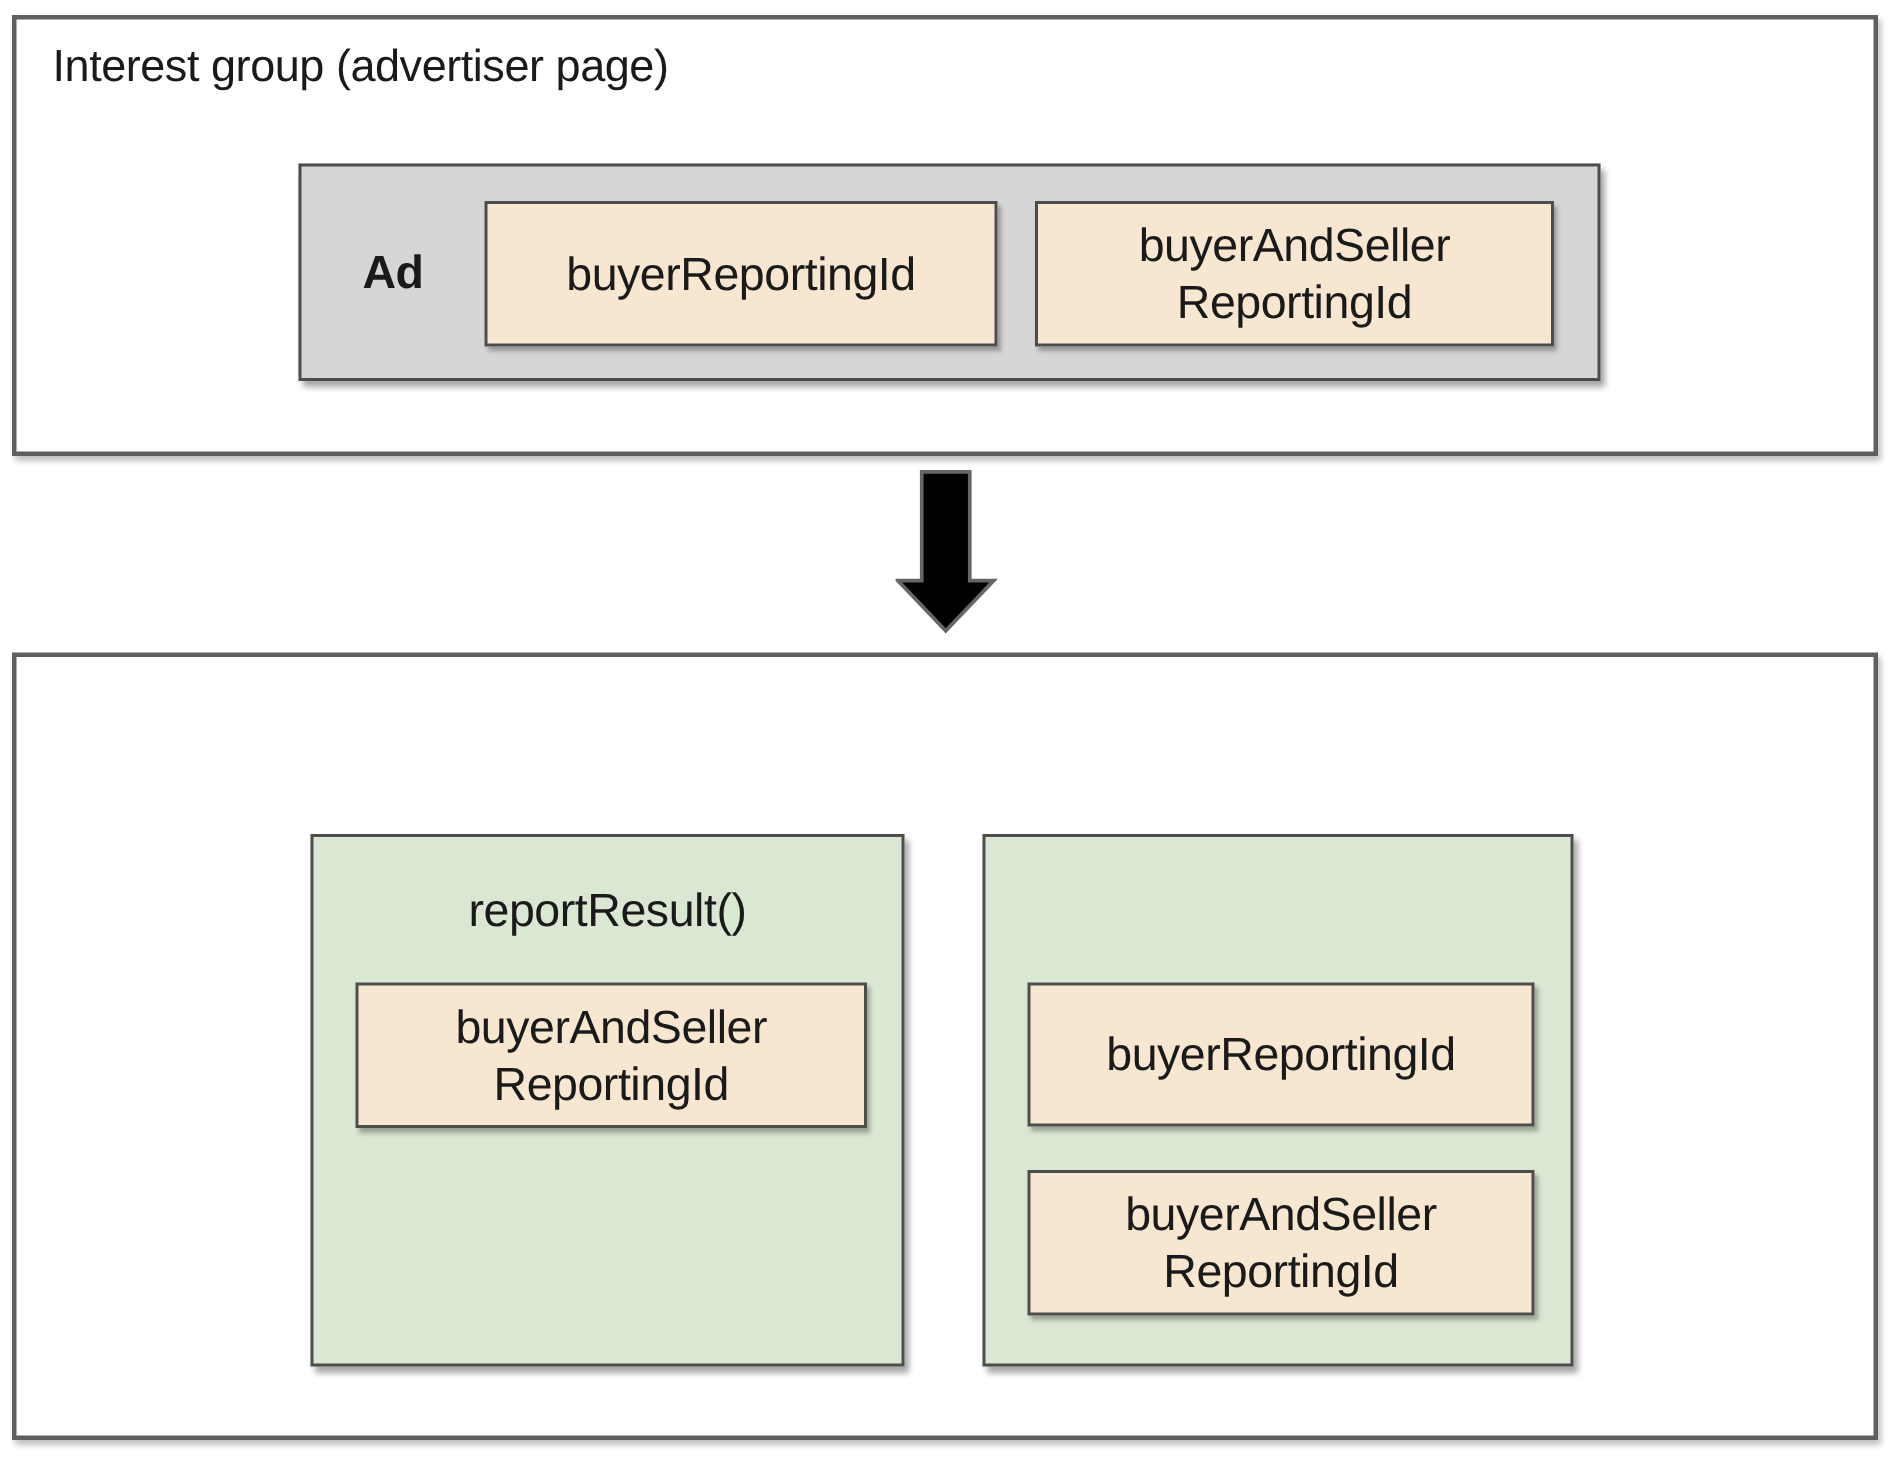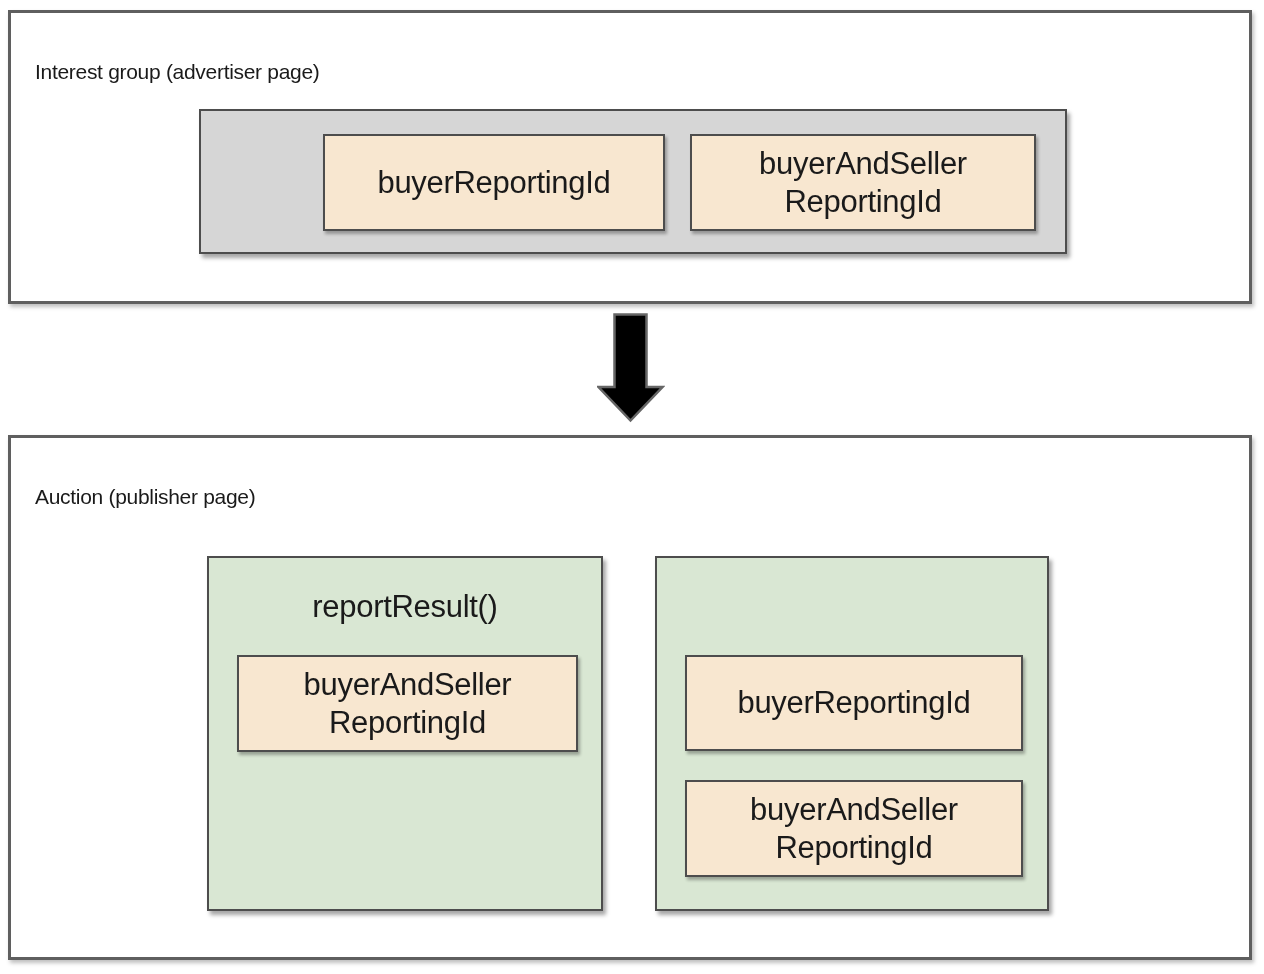--- a/index.html
+++ b/index.html
@@ -32,22 +32,22 @@
   }
   #auction-section {
     left: 8px;
     top: 435px;
     width: 1244px;
     height: 525px;
   }
   .outer-title {
     position: absolute;
     left: 24px;
-    top: 46px;
-    font-size: 21px;
+    top: 14px;
+    font-size: 30px;
     line-height: 1.2;
     white-space: nowrap;
   }
   .ad-container {
     position: absolute;
     box-sizing: border-box;
     left: 188px;
     top: 96px;
     width: 868px;
     height: 145px;
@@ -115,36 +115,36 @@
 </style>
 </head>
 <body>
 
 <div class="page">
 
   <div class="outer-box" id="interest-group-section">
     <div class="outer-title">Interest group (advertiser page)</div>
 
     <div class="ad-container">
+      <div class="ad-label-zone">Ad</div>
 
       <div class="field-box" id="field-buyer-top">buyerReportingId</div>
 
       <div class="field-box" id="field-both-top">buyerAndSeller
 ReportingId</div>
     </div>
   </div>
 
   <div class="arrow-wrap">
     <svg width="68" height="110" viewBox="0 0 68 110" aria-hidden="true">
       <polygon points="17.5,1.5 49.5,1.5 49.5,74 65.5,74 33.5,107.5 1.5,74 17.5,74" fill="#000000" stroke="#666666" stroke-width="2.5" stroke-linejoin="miter"></polygon>
     </svg>
   </div>
 
   <div class="outer-box" id="auction-section">
-    <div class="outer-title">Auction (publisher page)</div>
 
     <div class="green-box" id="report-result-box">
       <div class="green-title">reportResult()</div>
       <div class="field-box" id="field-both-result">buyerAndSeller
 ReportingId</div>
     </div>
 
     <div class="green-box" id="report-win-box">
       <div class="field-box" id="field-buyer-win">buyerReportingId</div>
       <div class="field-box" id="field-both-win">buyerAndSeller

